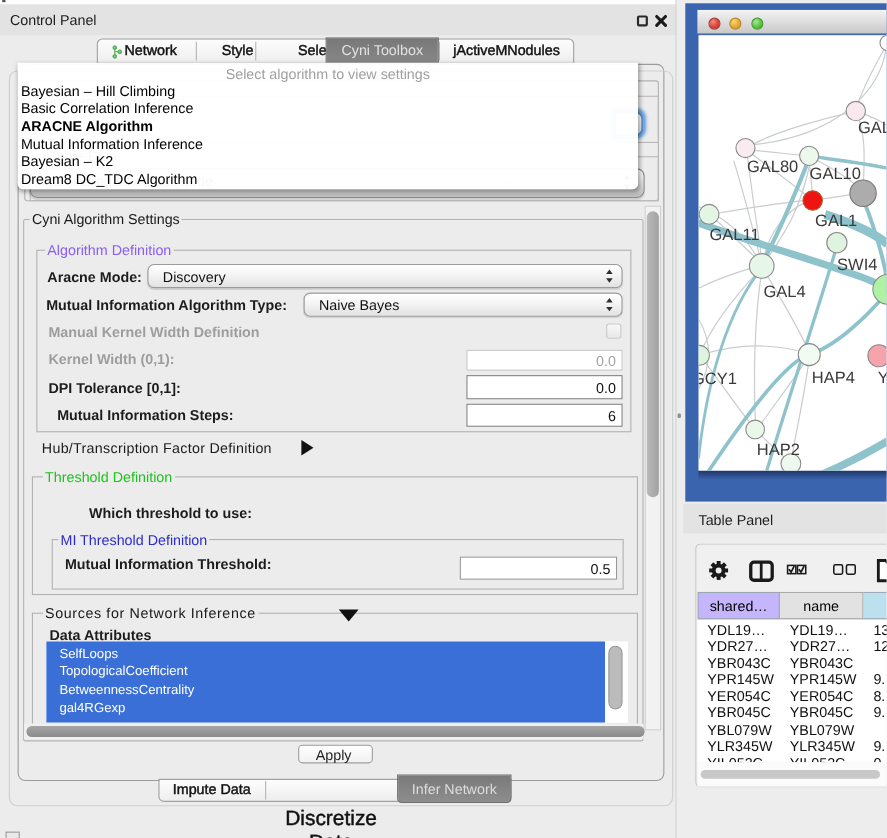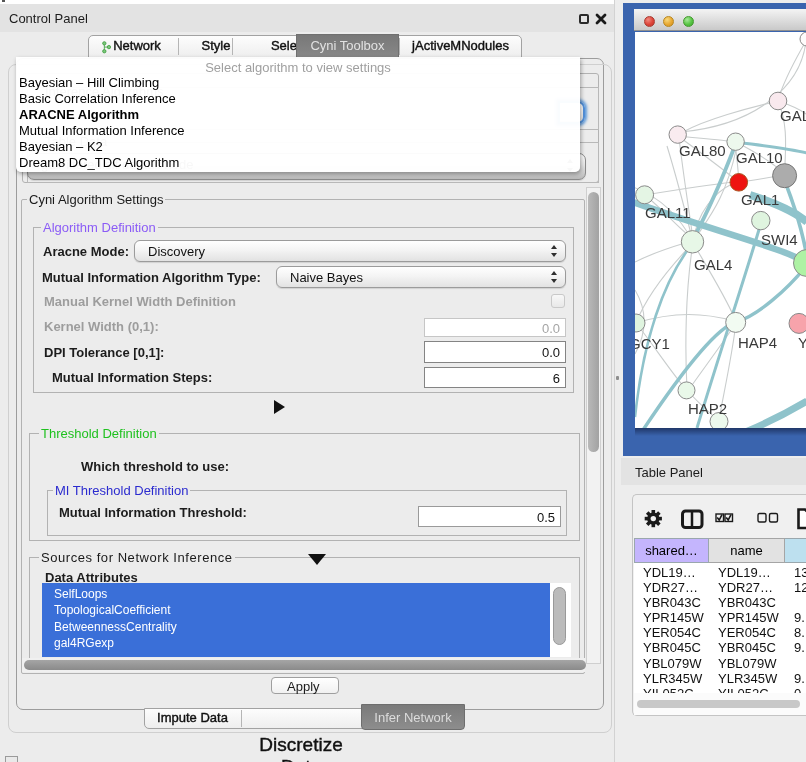--- a/index.html
+++ b/index.html
@@ -105,20 +105,21 @@
 <div class="abs lbl bold" style="left:44px;top:345px;">DPI Tolerance [0,1]:</div>
 <div class="field" style="left:424px;top:341px;width:142px;height:22px;">
   <div class="ftext">0.0</div>
 </div>
 
 <div class="abs lbl bold" style="left:52px;top:370px;">Mutual Information Steps:</div>
 <div class="field" style="left:424px;top:367px;width:142px;height:21px;">
   <div class="ftext">6</div>
 </div>
 
+<div class="abs lbl" style="left:38px;top:400px;letter-spacing:0.25px;">Hub/Transcription Factor Definition</div>
 <div class="abs" style="left:274px;top:400px;width:0;height:0;border-top:7.5px solid transparent;border-bottom:7.5px solid transparent;border-left:11px solid #111;"></div>
 
 <div class="abs tframe" style="left:29px;top:433px;width:551px;height:108px;"></div>
 <div class="abs ttitle" style="left:39px;top:426px;color:#1fc11f;">Threshold Definition</div>
 
 <div class="abs lbl bold" style="left:81px;top:459px;">Which threshold to use:</div>
 
 <div class="abs tframe" style="left:47px;top:490px;width:520px;height:46px;"></div>
 <div class="abs ttitle" style="left:53px;top:483px;color:#2b2bcf;">MI Threshold Definition</div>
 <div class="abs lbl bold" style="left:59px;top:505px;">Mutual Information Threshold:</div>

